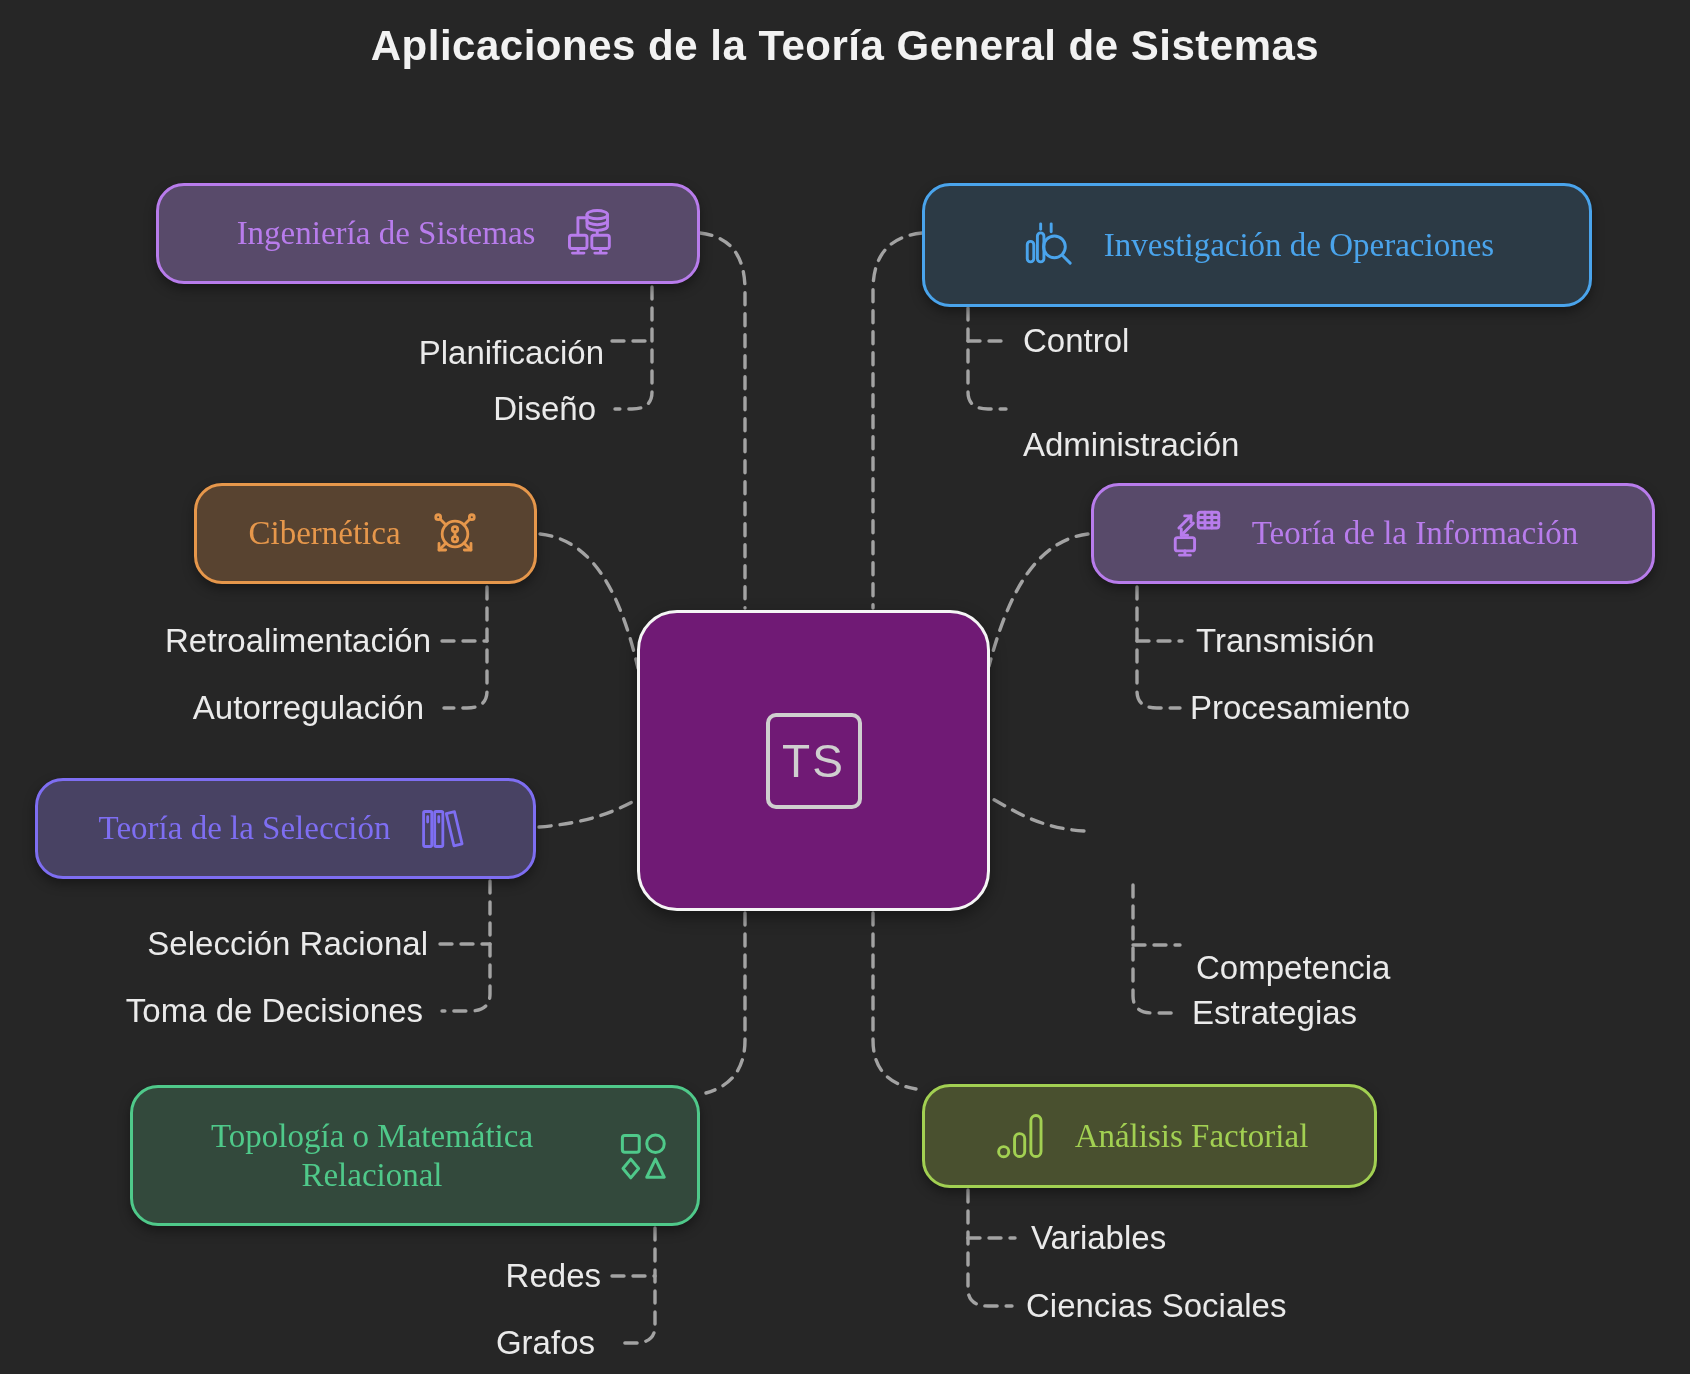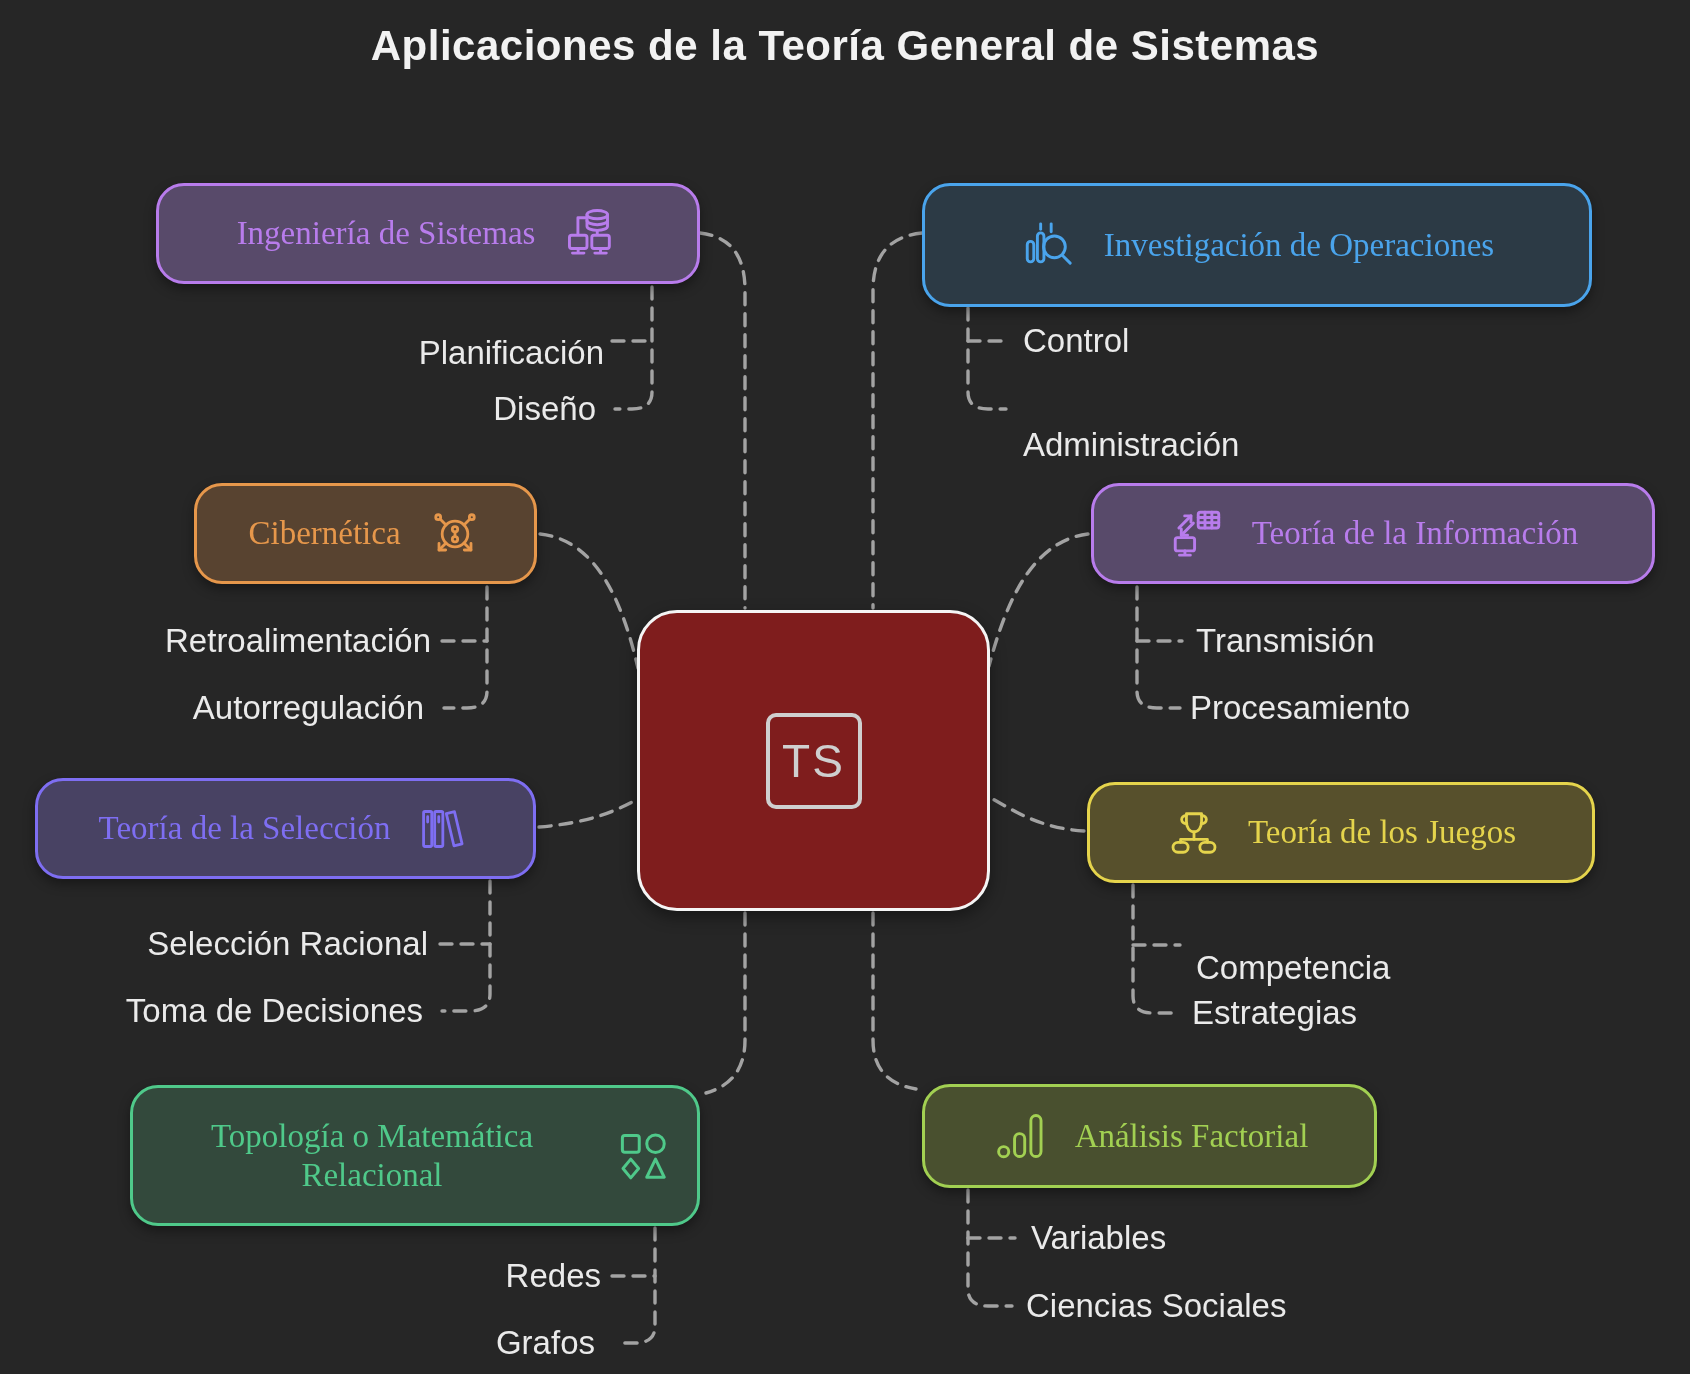--- a/index.html
+++ b/index.html
@@ -109,21 +109,21 @@
     <path class="dash" d="M 490 881 V 994 Q 490 1011 470 1011 L 442 1011" style="stroke: rgb(163, 163, 163);"></path>
     <path class="dash" d="M 440 944 H 490" style="stroke: rgb(163, 163, 163);"></path>
     <path class="dash" d="M 1133 885 V 996 Q 1133 1013 1153 1013 L 1178 1013" style="stroke: rgb(163, 163, 163);"></path>
     <path class="dash" d="M 1133 945 H 1180" style="stroke: rgb(163, 163, 163);"></path>
     <path class="dash" d="M 655 1228 V 1326 Q 655 1343 635 1343 L 618 1343" style="stroke: rgb(163, 163, 163);"></path>
     <path class="dash" d="M 612 1276 H 655" style="stroke: rgb(163, 163, 163);"></path>
     <path class="dash" d="M 968 1190 V 1289 Q 968 1306 988 1306 L 1012 1306" style="stroke: rgb(163, 163, 163);"></path>
     <path class="dash" d="M 968 1238 H 1015" style="stroke: rgb(163, 163, 163);"></path>
   </svg>
 
-  <div class="center-node" style="background: #7f1d1d; border-color: rgb(245, 245, 245);">
+  <div class="center-node" style="background: #701a75; border-color: rgb(245, 245, 245);">
     <div class="ts-badge" style="color: rgb(207, 207, 207); border-color: rgb(207, 207, 207);">
       <span>TS</span>
     </div>
   </div>
 
   <div class="node" id="node-ingenieria" style="--c: #b87cec; --f: #584a6a;">
     <span class="nlabel">Ingeniería de Sistemas</span>
     <span class="nicon">
       <svg width="58" height="58" viewBox="0 0 48 48" fill="none" stroke="currentColor" stroke-width="2.4" stroke-linecap="round" stroke-linejoin="round">
         <ellipse cx="30" cy="8" rx="8.5" ry="3.4"></ellipse>
@@ -195,34 +195,20 @@
       <svg width="56" height="56" viewBox="0 0 48 48" fill="none" stroke="currentColor" stroke-width="2.4" stroke-linecap="round" stroke-linejoin="round">
         <rect x="6.5" y="9" width="7" height="30" rx="1.2"></rect>
         <rect x="16" y="9" width="7" height="30" rx="1.2"></rect>
         <path d="M10 13.5 v4.5"></path>
         <path d="M19.5 13.5 v4.5"></path>
         <path d="M26 10.8 L33 9.2 L39.5 36.8 L32.5 38.4 Z"></path>
       </svg>
     </span>
   </div>
 
-  <div class="node" id="node-juegos" style="--c: #e5d44c; --f: #57502c;">
-    <span class="nicon">
-      <svg width="56" height="56" viewBox="0 0 48 48" fill="none" stroke="currentColor" stroke-width="2.4" stroke-linecap="round" stroke-linejoin="round">
-        <path d="M17.5 7.5 h13 v6.5 c0 5.5 -2.7 9 -6.5 9 s-6.5 -3.5 -6.5 -9 Z"></path>
-        <path d="M17.5 9 C12 9 12 16 17.8 16"></path>
-        <path d="M30.5 9 C36 9 36 16 30.2 16"></path>
-        <path d="M24 23 V29.5"></path>
-        <path d="M12.5 32 V29.5 H35.5 V32"></path>
-        <rect x="6" y="32" width="13" height="8.5" rx="4.2"></rect>
-        <rect x="29" y="32" width="13" height="8.5" rx="4.2"></rect>
-      </svg>
-    </span>
-    <span class="nlabel">Teoría de los Juegos</span>
-  </div>
 
   <div class="node" id="node-topologia" style="--c: #4fc98a; --f: #33493c;">
     <span class="nlabel wrap">Topología o Matemática Relacional</span>
     <span class="nicon">
       <svg width="60" height="60" viewBox="0 0 48 48" fill="none" stroke="currentColor" stroke-width="2.4" stroke-linecap="round" stroke-linejoin="round">
         <rect x="7.5" y="7.5" width="13.5" height="13.5" rx="2"></rect>
         <circle cx="34" cy="14.2" r="7"></circle>
         <path d="M14.2 26.5 L20.5 34 L14.2 41.5 L8 34 Z"></path>
         <path d="M34 26.5 L41 41 H27 Z"></path>
       </svg>

